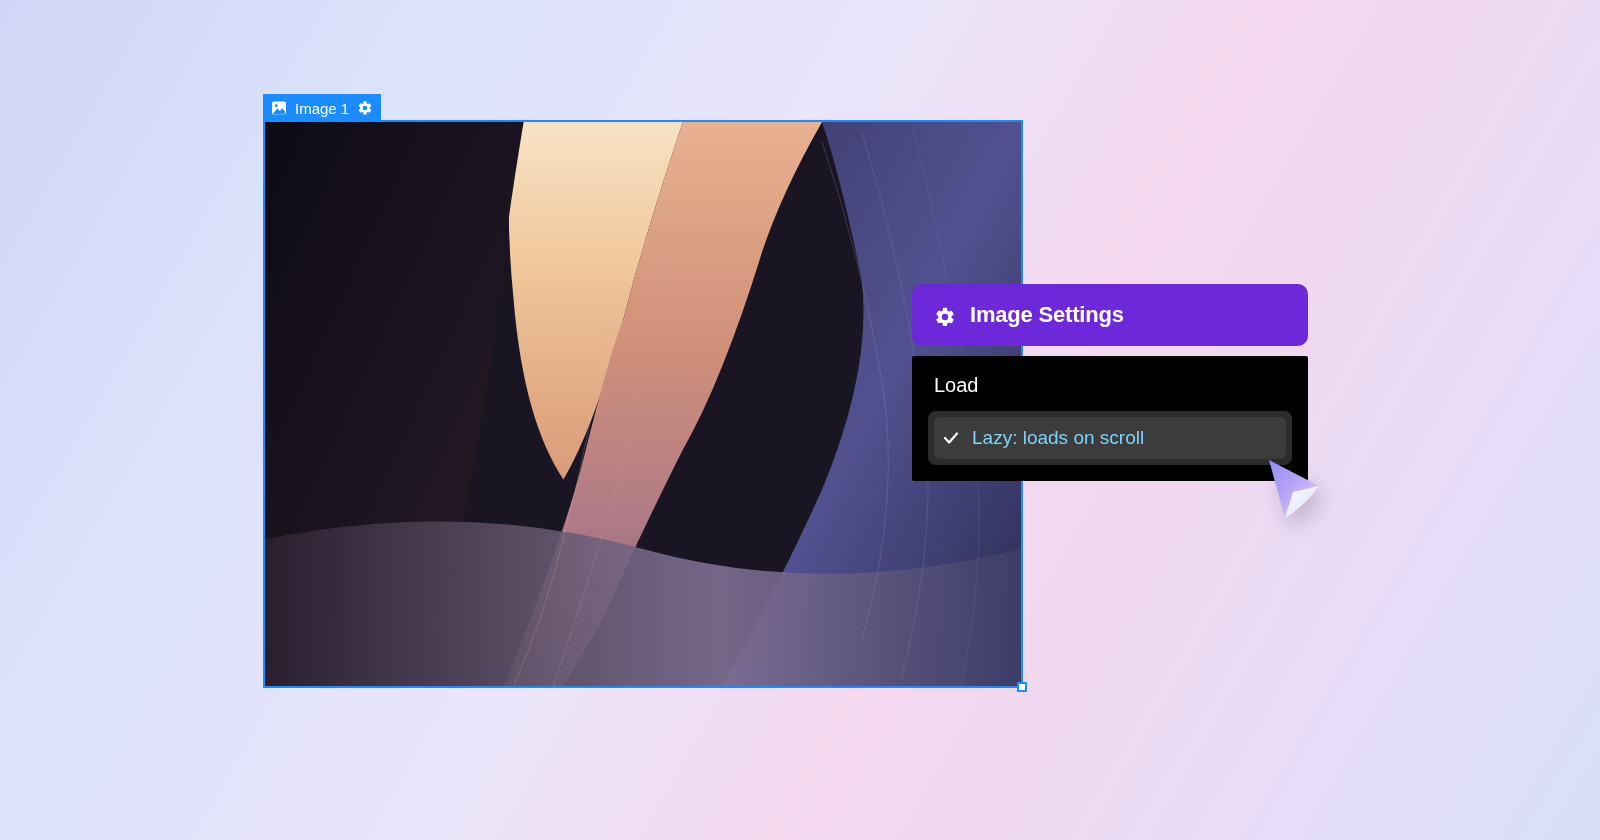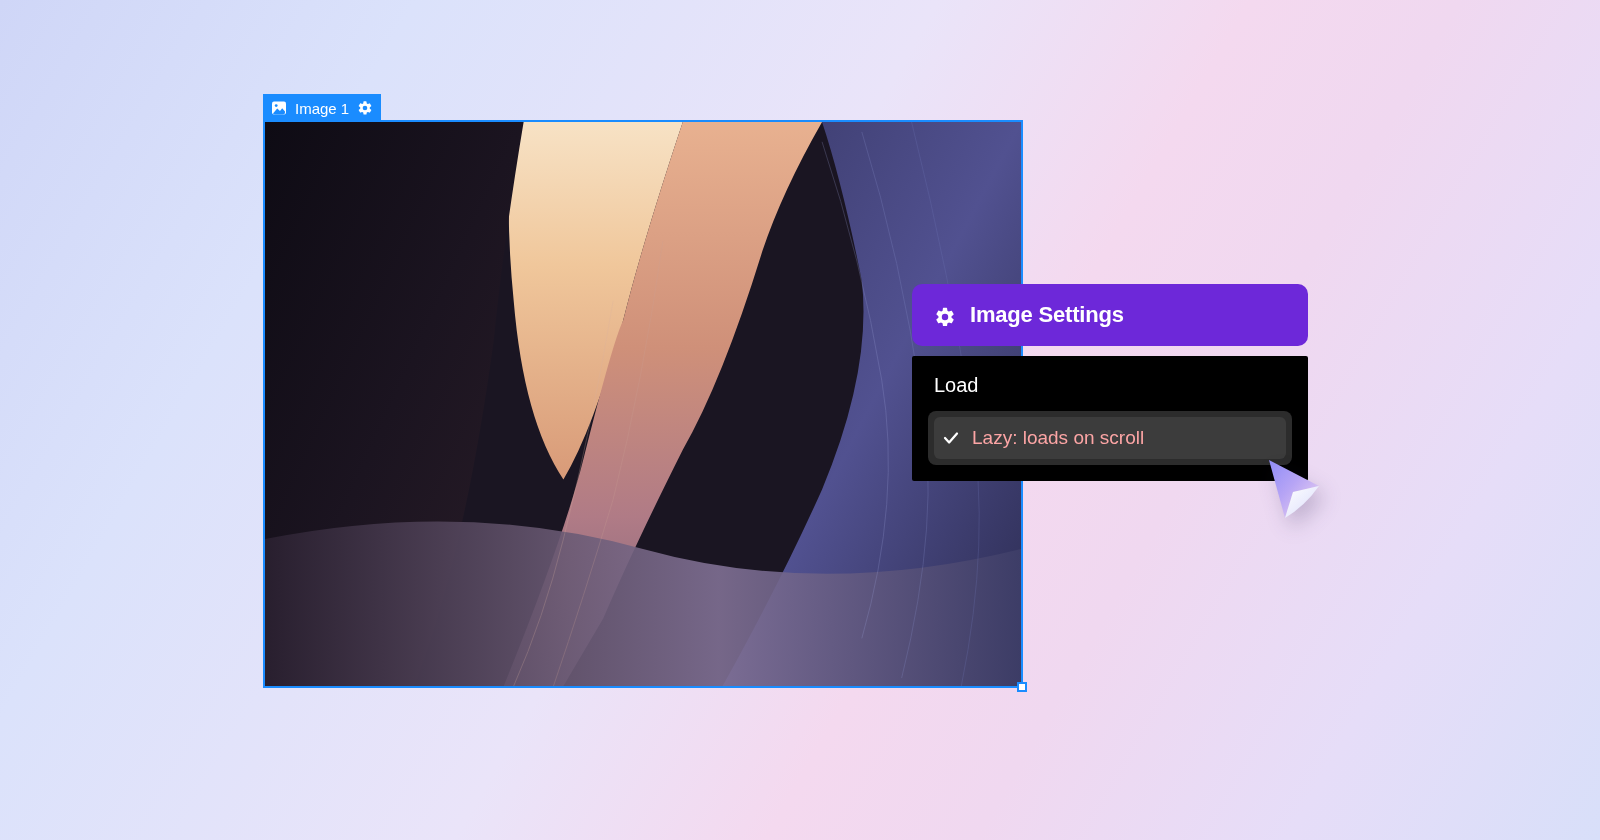--- a/index.html
+++ b/index.html
@@ -96,21 +96,21 @@
     background: #2c2c2c;
     border-radius: 8px;
     padding: 6px 0;
   }
   .option {
     display: flex;
     align-items: center;
     gap: 12px;
     padding: 10px 14px 10px 14px;
     font-size: 19px;
-    color: #fca5a5;
+    color: #7dd3fc;
     cursor: pointer;
     position: relative;
   }
   .option.selected {
     background: #3c3c3c;
     border-radius: 6px;
     margin: 0 6px;
     padding-left: 8px;
   }
   .option:not(.selected) { padding-left: 46px; color:#ddd; }

